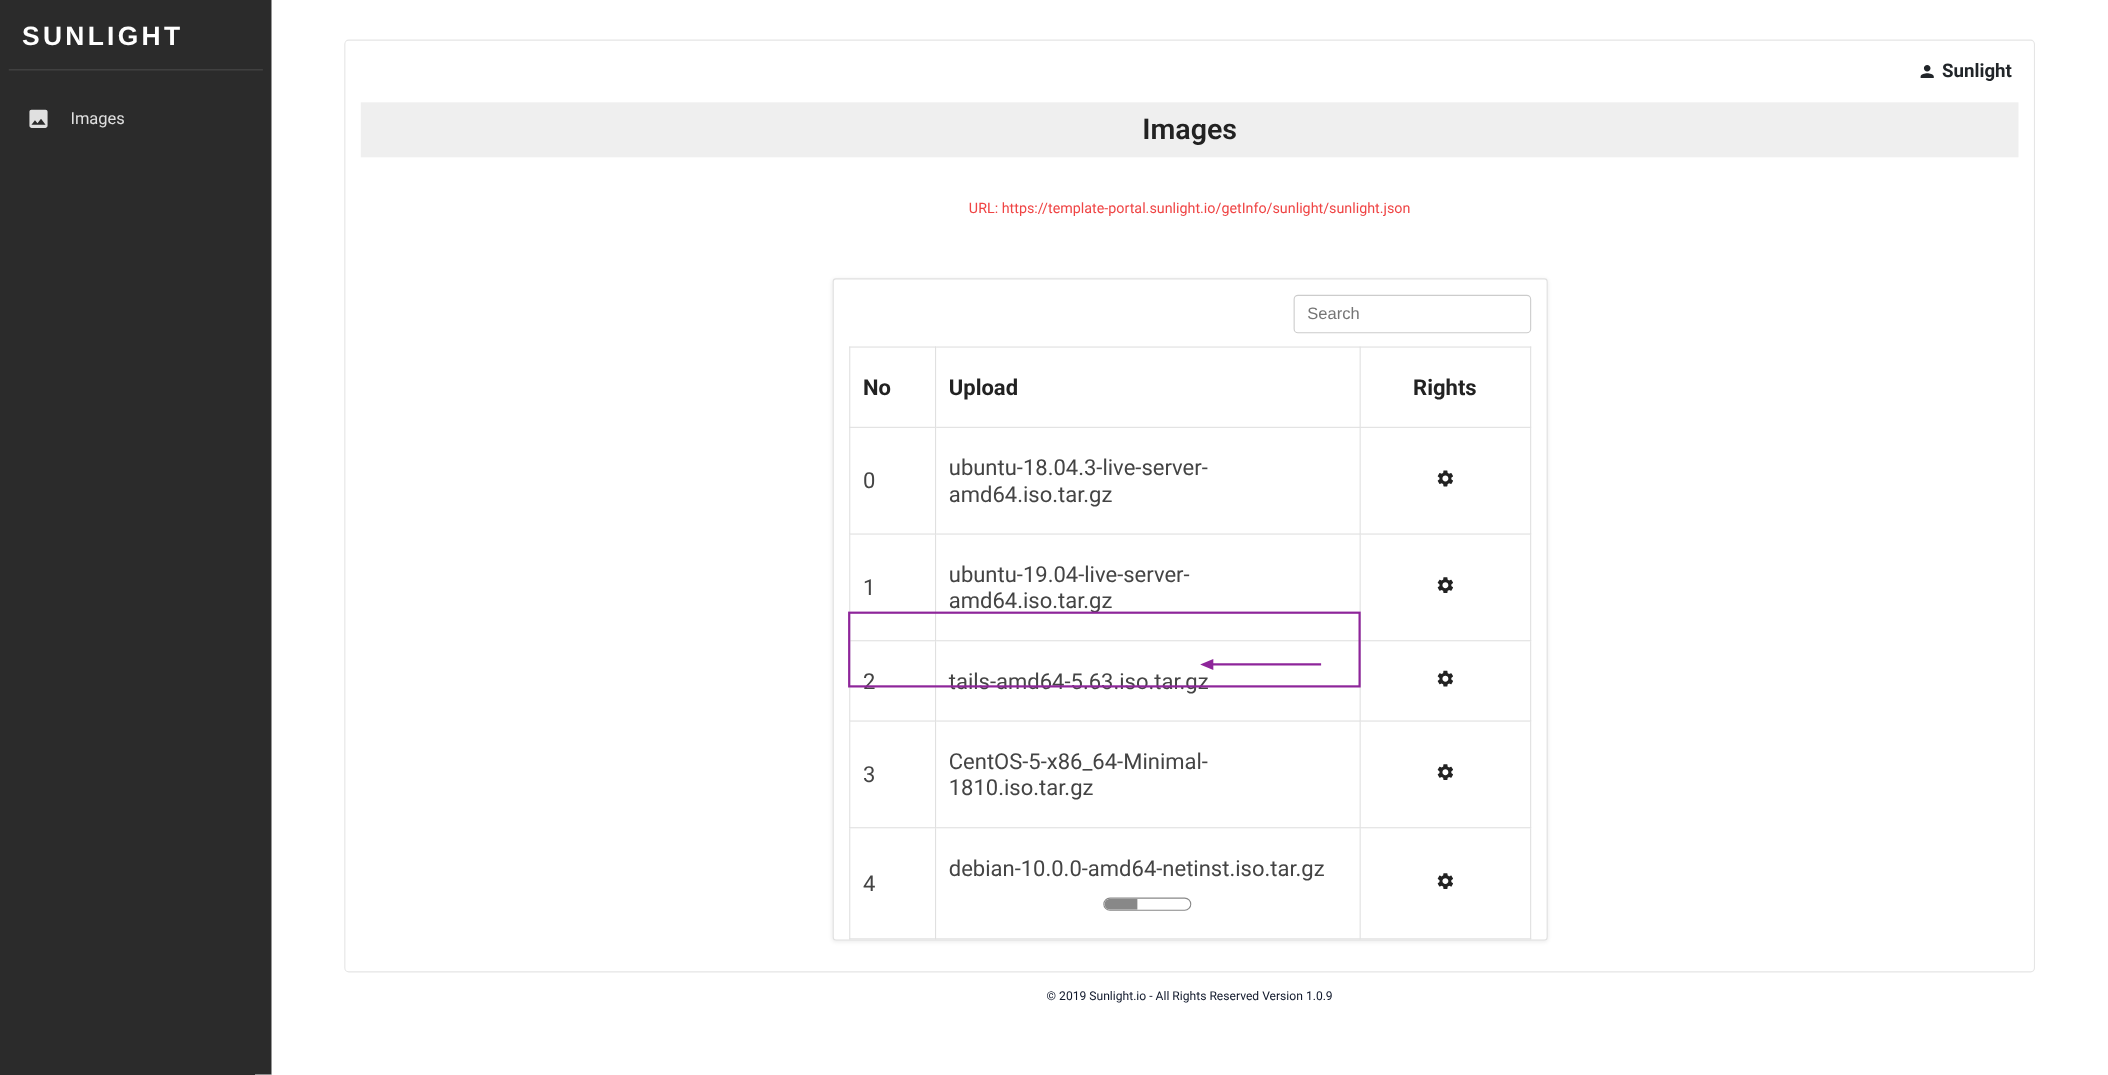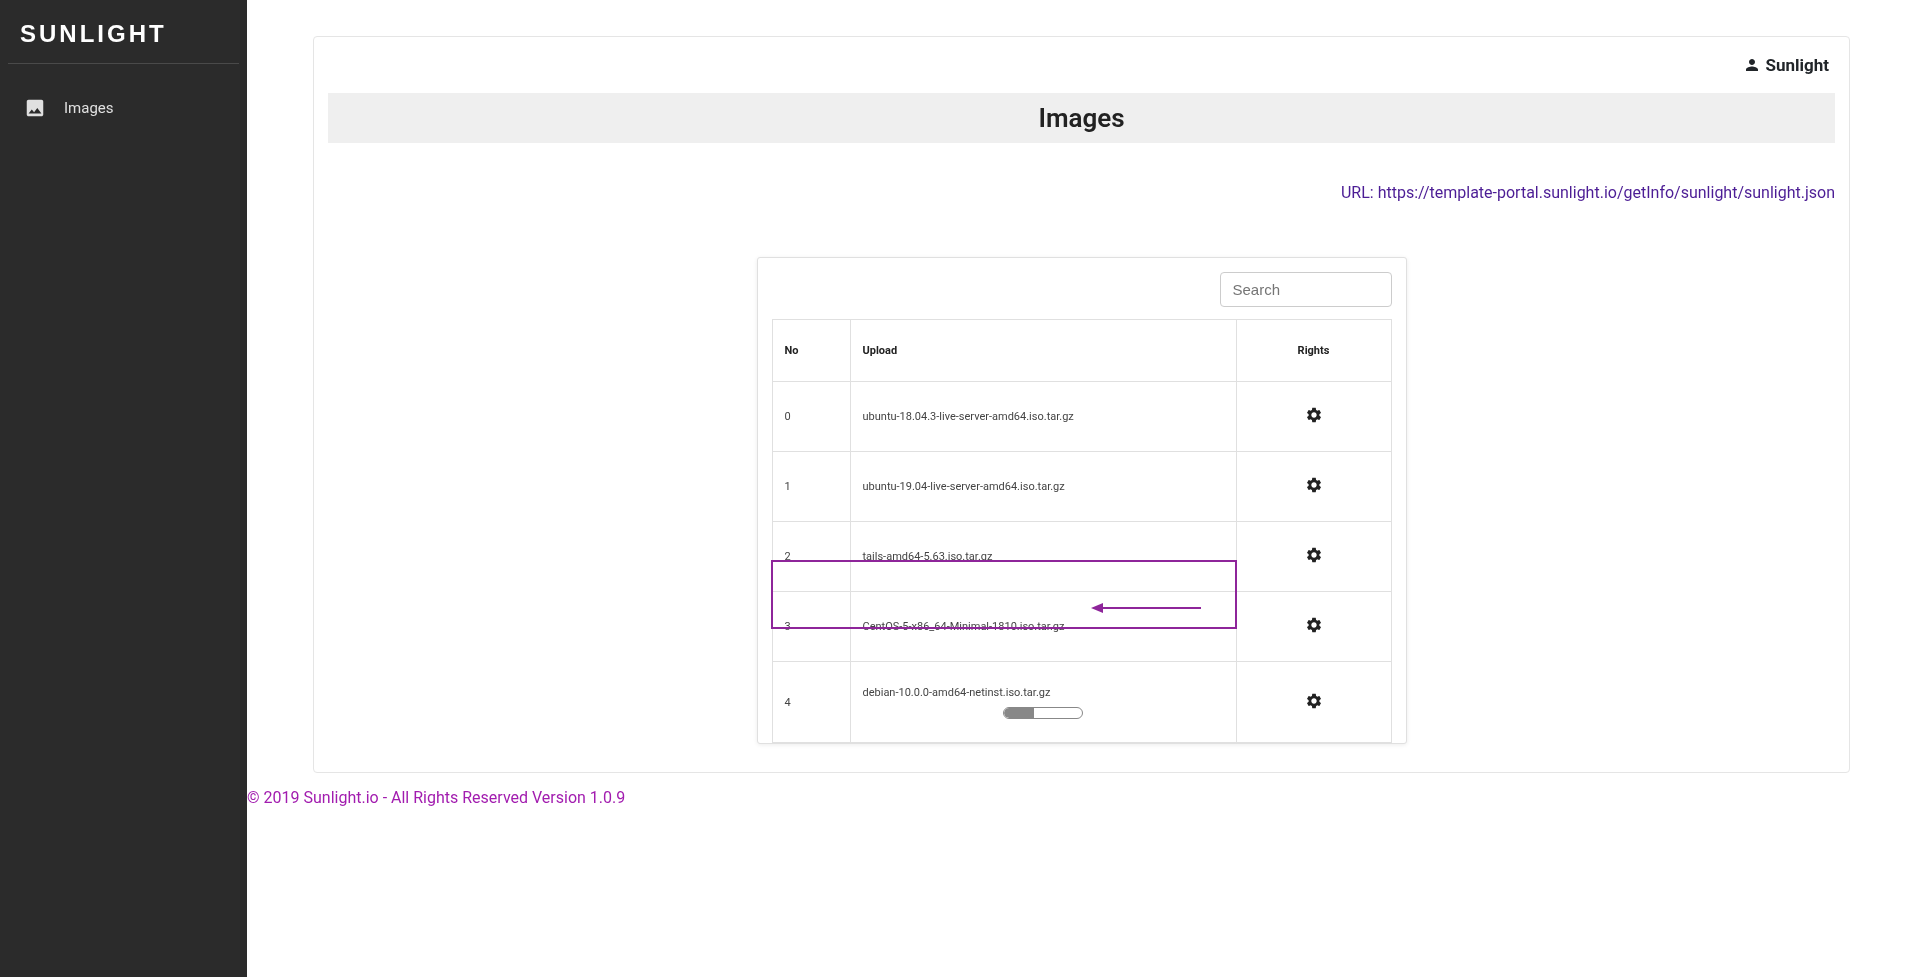--- a/index.html
+++ b/index.html
@@ -71,23 +71,23 @@
 .user-icon { width: 18px; height: 18px; margin-right: 4px; fill: #212529; }
 .page-title-bar {
   background: #efefef;
   text-align: center;
   padding: 10px;
   font-size: 26px;
   font-weight: 600;
   color: #222;
 }
 .url-line {
-  text-align: right;
-  color: #4c1d95;
-  font-size: 16px;
+  text-align: center;
+  color: #ef4444;
+  font-size: 13px;
   padding: 40px 0 55px 0;
 }
 .table-card {
   width: 650px;
   margin: 0 auto;
   border: 1px solid #e0e0e0;
   border-radius: 3px;
   box-shadow: 0 1px 4px rgba(0,0,0,0.08);
   padding: 14px 14px 0 14px;
   background: #fff;
@@ -95,31 +95,31 @@
 .search-row {
   display: flex;
   justify-content: flex-end;
   margin-bottom: 12px;
 }
 .search-input {
   border: 1px solid #ccc;
   border-radius: 4px;
   padding: 8px 12px;
   font-size: 15px;
-  width: 172px;
+  width: 216px;
 }
 table.image-table {
   width: 100%;
   border-collapse: collapse;
 }
 table.image-table th, table.image-table td {
   border: 1px solid #e0e0e0;
   padding: 24px 12px;
   text-align: left;
-  font-size: 11px;
+  font-size: 20px;
   color: #444;
 }
 table.image-table th { font-weight: 700; color: #222; }
 table.image-table th.actions-col, table.image-table td.actions-cell { text-align: center; width: 155px; }
 table.image-table th.no-col, table.image-table td.no-cell { width: 78px; }
 .gear-icon { width: 18px; height: 18px; fill: #222; cursor: pointer; }
 .highlight-box {
   position: absolute;
   border: 2px solid #8e259a;
   pointer-events: none;
@@ -141,23 +141,23 @@
   width: 38%;
   background: #888;
   border-radius: 10px 0 0 10px;
 }
 .annotation-arrow {
   position: absolute;
   z-index: 6;
   pointer-events: none;
 }
 .footer {
-  text-align: left;
-  color: #a21caf;
-  font-size: 16px;
+  text-align: center;
+  color: #0f172a;
+  font-size: 11px;
   padding: 15px 0;
 }
 .table-wrap { position: relative; }
 </style>
 </head>
 <body>
 
 <aside class="sidebar">
   <div class="logo">SUNLIGHT</div>
   <ul class="nav-list">

